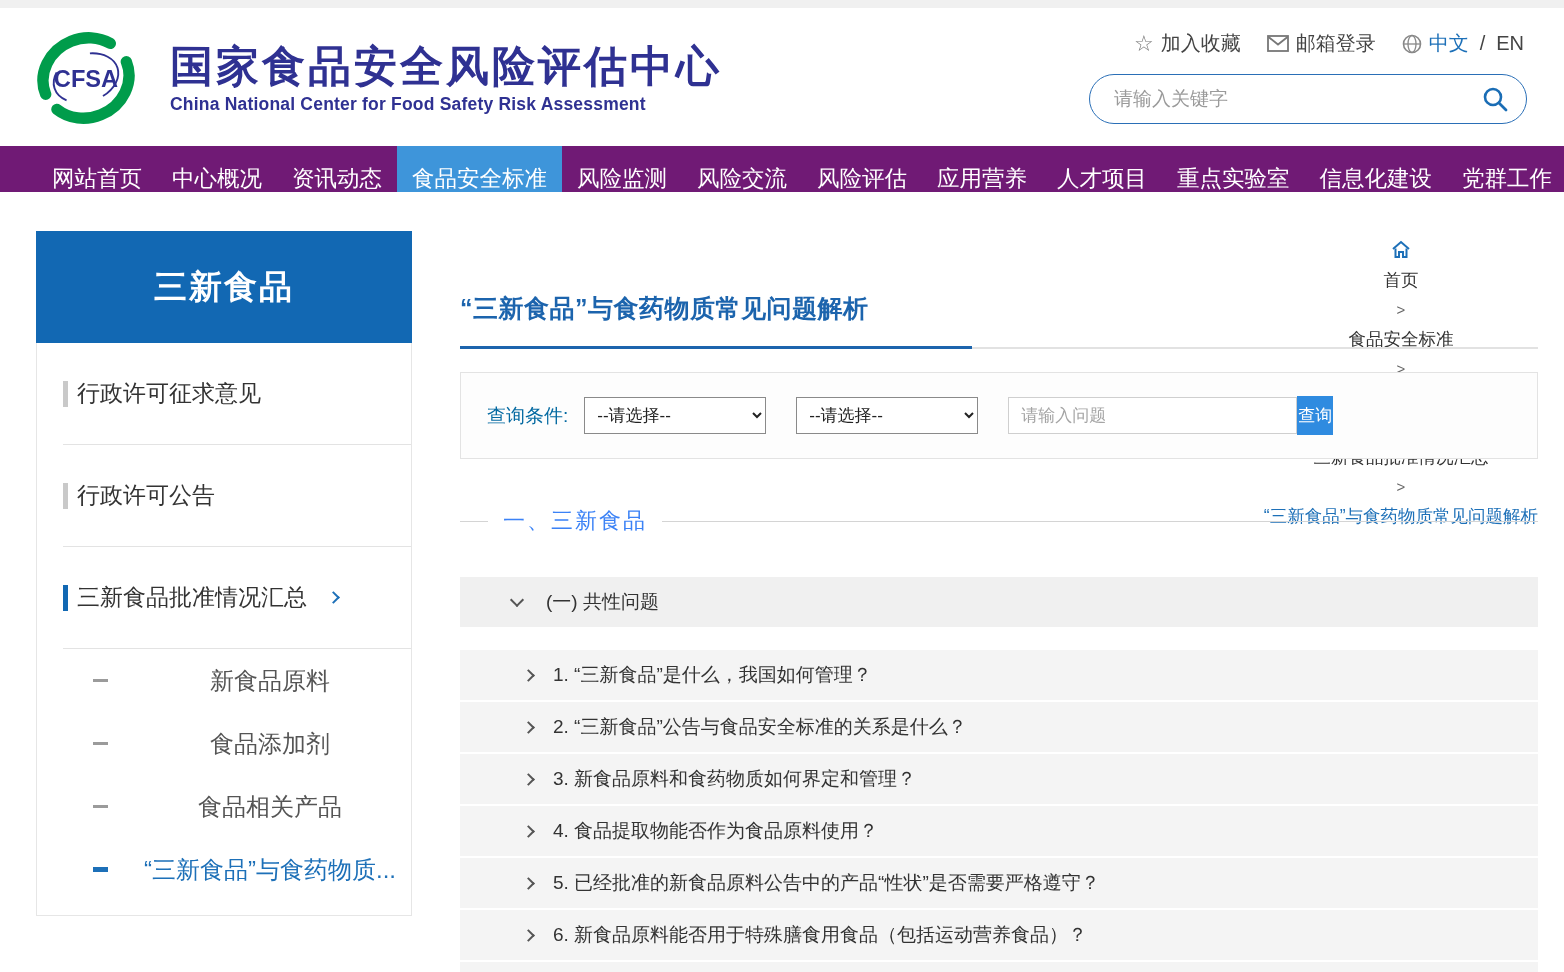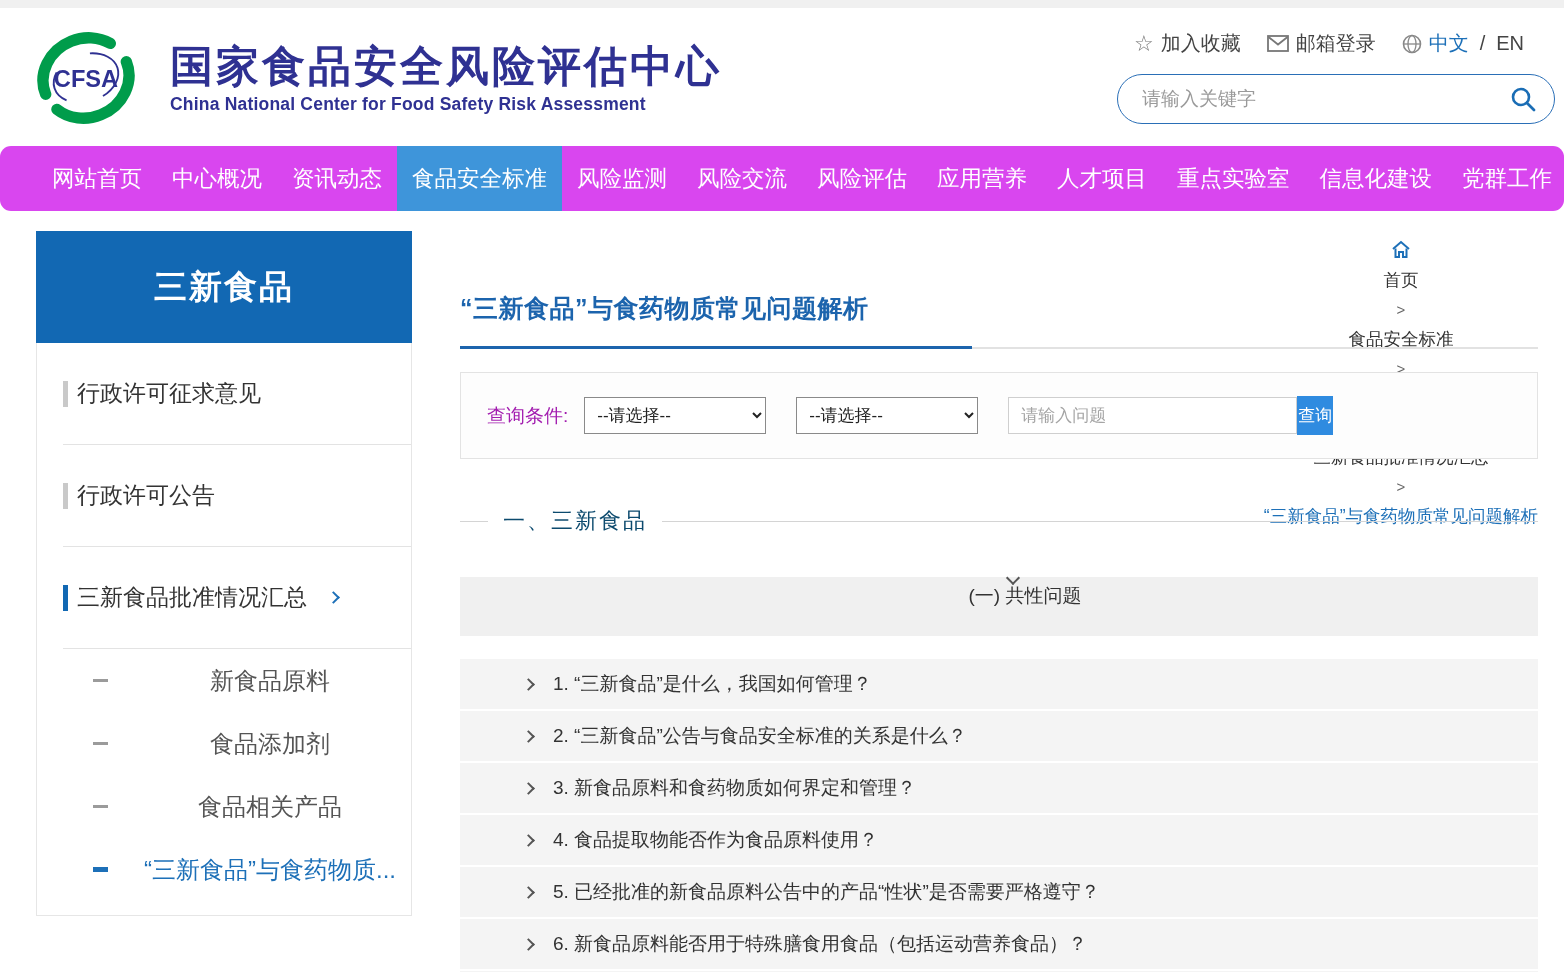--- a/index.html
+++ b/index.html
@@ -16,29 +16,29 @@
   .brand-zh { font-size:43px; font-weight:bold; color:#2f3192; letter-spacing:3px; line-height:50px; }
   .brand-en { font-size:17.5px; font-weight:bold; color:#2f3192; margin-top:3px; letter-spacing:0.2px; }
 
   .top-links { position:absolute; right:40px; top:22px; display:flex; align-items:center;
     gap:26px; font-size:20px; color:#444; }
   .top-link { display:flex; align-items:center; gap:7px; cursor:pointer; }
   .star-glyph { font-size:22px; color:#777; line-height:20px; }
   .lang-zh { color:#1d70b8; }
   .lang-sep { color:#444; margin:0 4px; }
 
-  .search-box { position:absolute; right:9px; top:66px; width:438px; height:50px;
+  .search-box { position:absolute; right:37px; top:66px; width:438px; height:50px;
     border:1.5px solid #2a6fb7; border-radius:26px; display:flex; align-items:center;
     padding:0 18px 0 24px; background:#fff; }
   .search-input { flex:1; border:none; outline:none; font-size:19px; color:#333;
     font-family:inherit; background:transparent; }
   .search-input::placeholder { color:#9a9a9a; }
 
   
-  .nav { height:65px; background:#d946ef; display:flex; padding-left:37px;border-radius:11px; }
+  .nav { height:46px; background:#701a75; display:flex; padding-left:37px; }
   .nav-item { color:#fff; font-size:22.5px; line-height:65px; padding:0 15px;
     cursor:pointer; white-space:nowrap; }
   .nav-item.active { background:#3e95da; }
 
   
   .sidebar { position:absolute; left:36px; top:231px; width:376px; }
   .sidebar-header { height:112px; background:#1268b3; color:#fff; font-size:33px;
     font-weight:bold; display:flex; align-items:center; justify-content:center; letter-spacing:2px; }
   .sidebar-body { background:#fff; border:1px solid #e6e6e6; border-top:none; }
   .side-item { position:relative; height:101px; display:flex; align-items:center;
@@ -63,36 +63,36 @@
 
   
   .main { position:absolute; left:460px; top:292px; width:1078px; }
   .page-title { font-size:25px; font-weight:bold; color:#1c64ad; letter-spacing:0.5px; }
   .title-rule { position:relative; margin-top:21px; height:3px; }
   .title-rule .gray { position:absolute; top:1px; left:0; right:0; height:1.5px; background:#e2e2e2; }
   .title-rule .blue { position:absolute; top:0; left:0; width:512px; height:3px; background:#1c64ad; }
 
   .query-panel { margin-top:23px; height:87px; background:#fdfdfd; border:1px solid #e3e3e3;
     display:flex; align-items:center; padding-left:26px; }
-  .query-label { font-size:19px; color:#a21caf; margin-right:16px; }
+  .query-label { font-size:19px; color:#0369a1; margin-right:16px; }
   .query-select { width:182px; height:37px; font-size:17px; color:#222; border:1px solid #8a8a8a;
     background:#fff; margin-right:30px; font-family:inherit; padding-left:8px; }
   .query-input { width:289px; height:37px; border:1px solid #cfcfcf; padding-left:12px;
     font-size:17px; color:#333; font-family:inherit; outline:none; }
   .query-input::placeholder { color:#a5a5a5; }
   .query-button { width:36px; height:39px; background:#2f8be0; color:#fff; border:none;
     font-size:17px; cursor:pointer; font-family:inherit; }
 
   .section-head { margin-top:47px; display:flex; align-items:center; font-size:22px;
-    color:#0c4a6e; letter-spacing:2px; }
+    color:#3b82f6; letter-spacing:2px; }
   .section-line-l { width:28px; height:1px; background:#d4d4d4; margin-right:15px; }
   .section-line-r { flex:1; height:1px; background:#d4d4d4; margin-left:15px; }
 
-  .accordion-header { margin-top:41px; height:59px; background:#f0f0f0; display:flex;
-    align-items:center; padding-left:52px; font-size:19px; color:#333; cursor:pointer;flex-direction:column; }
+  .accordion-header { margin-top:41px; height:50px; background:#f0f0f0; display:flex;
+    align-items:center; padding-left:52px; font-size:19px; color:#333; cursor:pointer; }
   .accordion-header .chev-down { margin-right:24px; }
 
   .questions { margin-top:23px; }
   .question-row { height:50px; background:#f4f4f4; margin-bottom:2px; display:flex;
     align-items:center; padding-left:64px; font-size:19px; color:#333; cursor:pointer; }
   .question-row .chev { margin-right:20px; }
 
   
   .chev { display:inline-block; width:9px; height:9px; border-style:solid;
     border-width:2px 2px 0 0; border-color:#555; transform:rotate(45deg); flex:none; }

